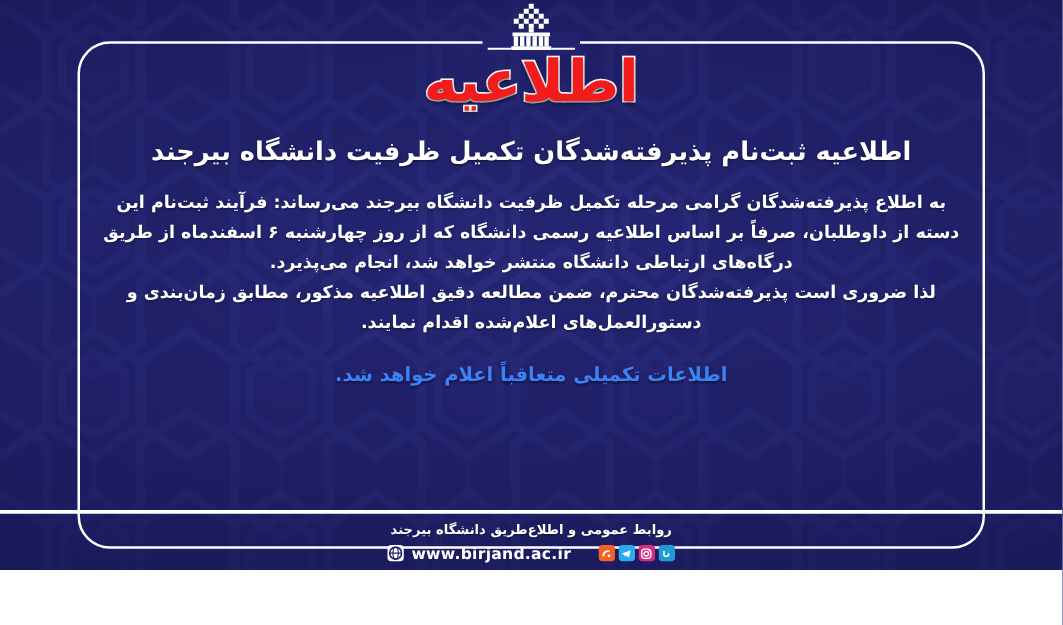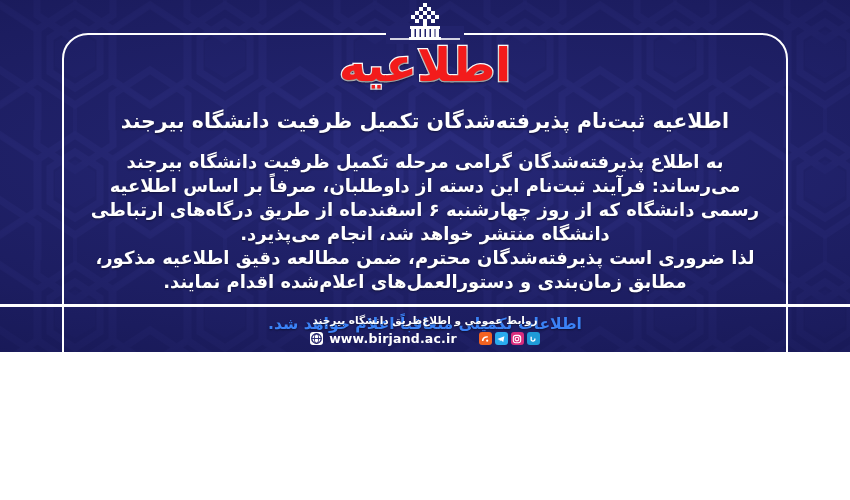--- a/index.html
+++ b/index.html
@@ -5,21 +5,21 @@
   * { margin:0; padding:0; box-sizing:border-box; }
 
   html, body {
     width:850px; height:500px;
     overflow:hidden;
     font-family:"DejaVu Sans", sans-serif;
   }
 
   #poster {
     position:relative;
-    width:850px; height:352px;
+    width:850px; height:456px;
     background:#22236c;
     overflow:hidden;
   }
 
   
   #bg-pattern {
     position:absolute; inset:0;
     opacity:1;
     pointer-events:none;
   }
@@ -95,21 +95,21 @@
     direction:rtl;
   }
 
   #body-text {
     margin-top:15px;
     padding:0 18px;
     direction:rtl;
   }
 
   #body-text .para {
-    font-size:18px;
+    font-size:14px;
     font-weight:bold;
     line-height:24px;
     color:#ffffff;
     text-shadow:0 1px 2px rgba(0,0,0,.45);
   }
   #body-text .para + .para { margin-top:0px; }
 
   #closing {
     margin-top:18px;
     font-size:15.6px;

